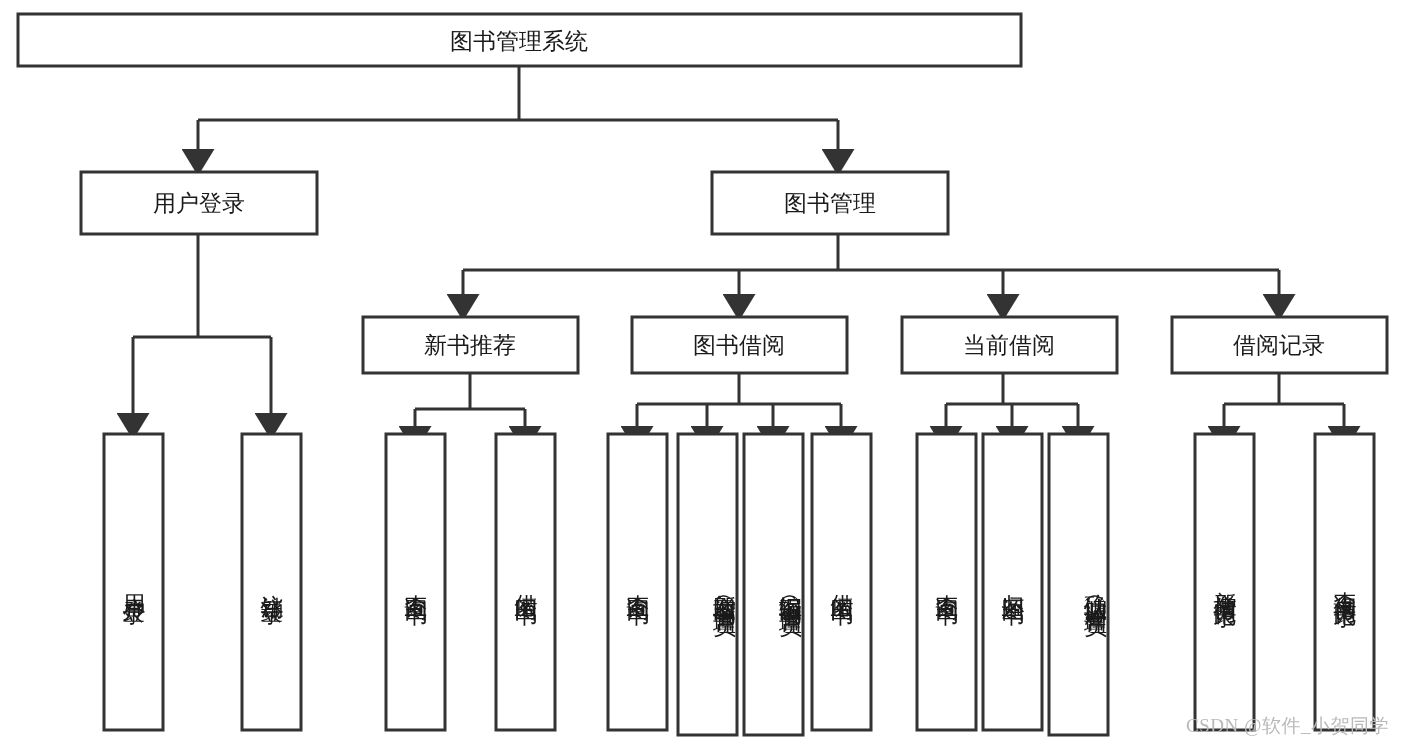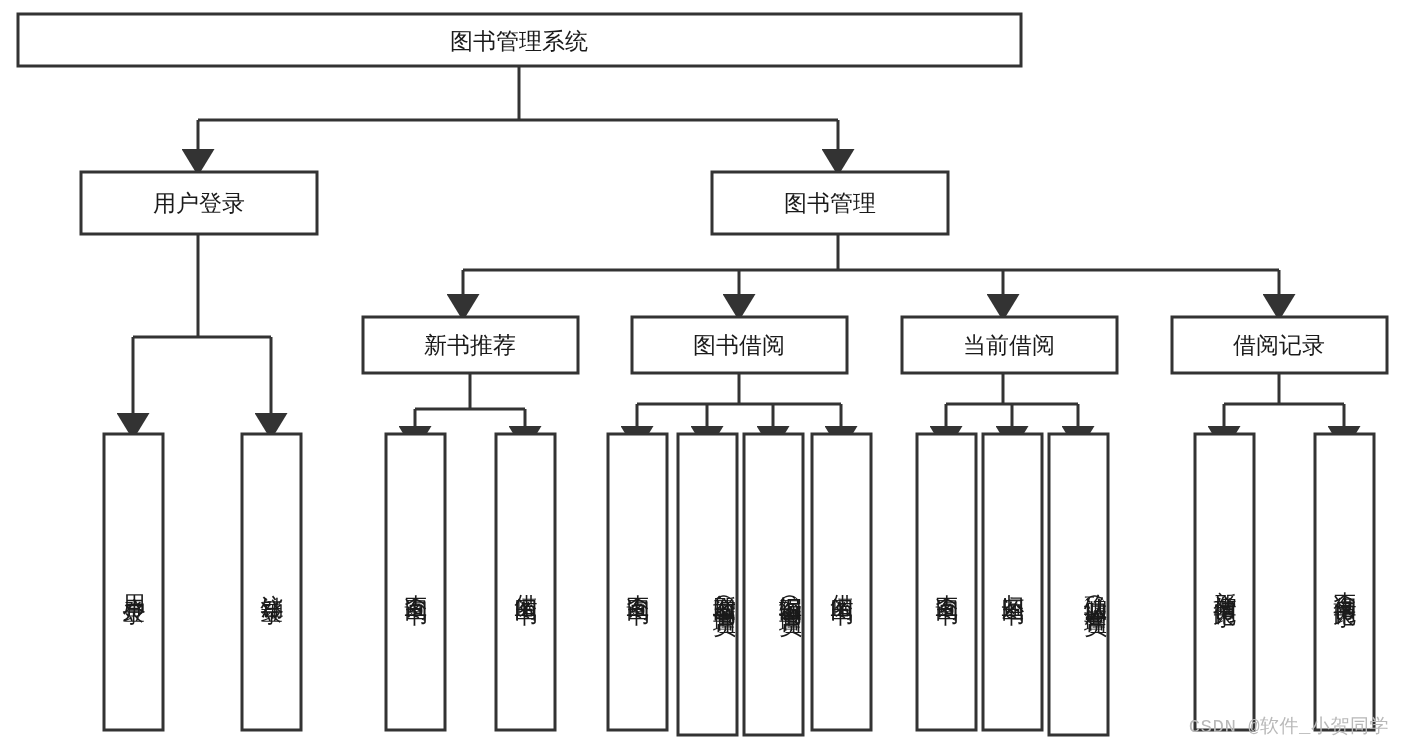--- a/index.html
+++ b/index.html
@@ -54,21 +54,21 @@
     color: #1a1a1a;
     letter-spacing: 3px;
     white-space: nowrap;
     text-align: center;
     pointer-events: none;
   }
   .watermark {
     position: absolute;
     right: 16px;
     bottom: 8px;
-    font-family: Liberation Mono, monospace;
+    font-family: Liberation Serif, serif;
     font-size: 19px;
     color: #b9b9b9;
     white-space: nowrap;
     letter-spacing: 0.5px;
   }
 </style>
 </head>
 <body>
 
 <div id="chart-root">

